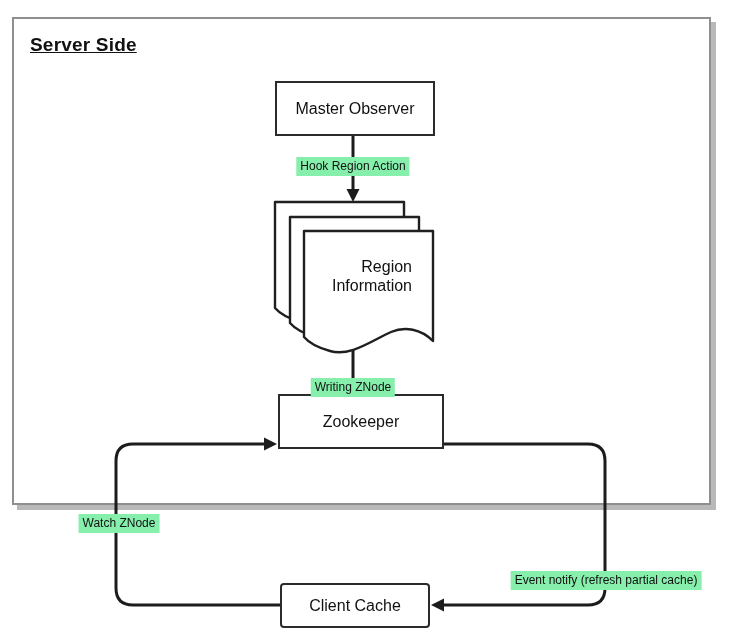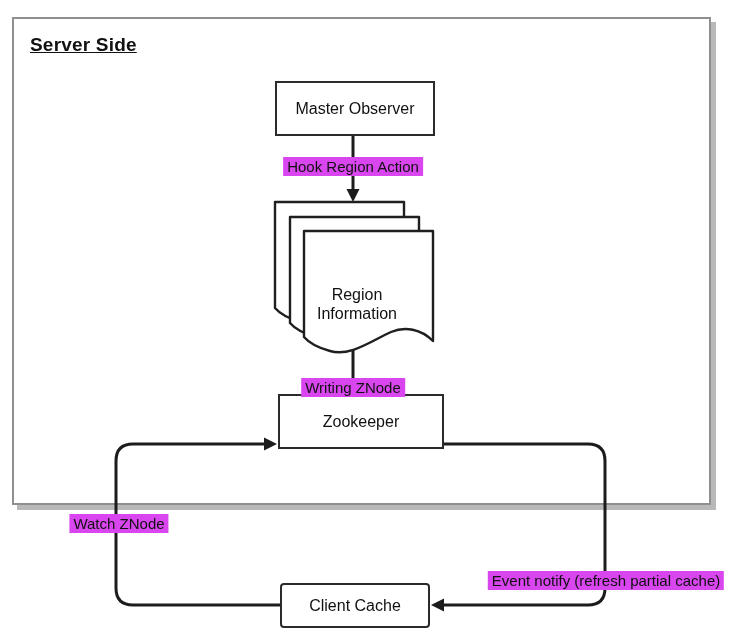--- a/index.html
+++ b/index.html
@@ -61,32 +61,31 @@
   .node-master   { left: 275px; top: 81px;  width: 160px; height: 55px; }
   .node-zookeeper{ left: 278px; top: 394px; width: 166px; height: 55px; }
   .node-client   { left: 280px; top: 583px; width: 150px; height: 45px;
                    border-radius: 4px; border-width: 2.5px; }
   
   .doc-label {
     position: absolute;
     left: 302px;
     top: 257px;
     width: 110px;
-    text-align: center;
+    text-align: right;
     font-size: 16px;
     line-height: 19px;
-    margin-top: 28px;
   }
   
   .edge-label {
     position: absolute;
     transform: translateX(-50%);
-    background: #d946ef;
+    background: #86efac;
     padding: 0 4px;
-    font-size: 15px;
+    font-size: 12px;
     line-height: 19px;
     white-space: nowrap;
     text-align: right;
   }
   .lbl-hook    { left: 353px; top: 157px; }
   .lbl-writing { left: 353px; top: 378px; }
   .lbl-watch   { left: 119px; top: 514px; }
   .lbl-event   { left: 606px; top: 543px; margin-top: 28px; }
 </style>
 </head>

